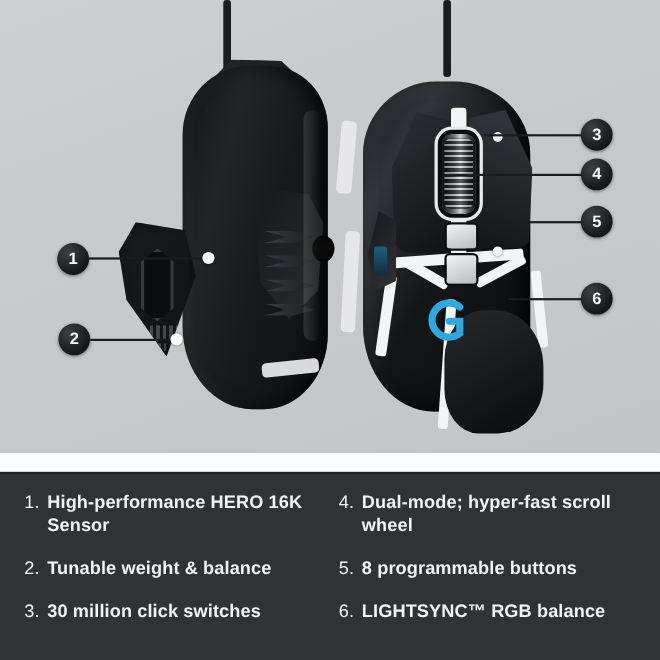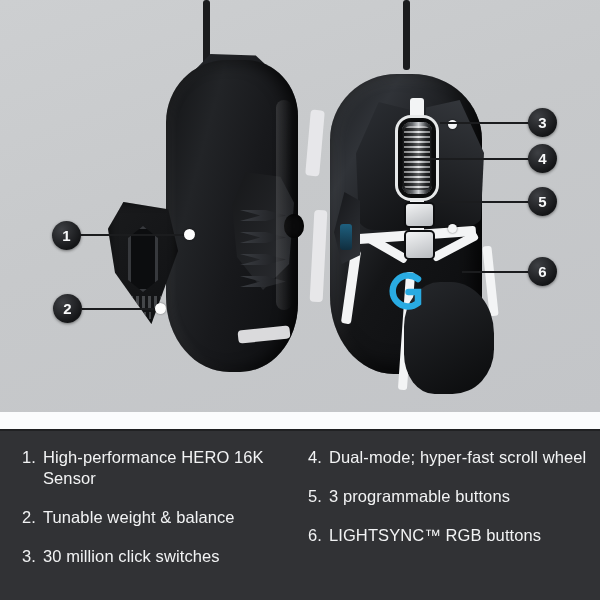--- a/index.html
+++ b/index.html
@@ -194,21 +194,21 @@
   .spec-col{position:absolute;top:18px;}
   .spec-col.left{left:22px;width:280px;}
   .spec-col.right{left:308px;width:286px;}
   .spec-item{
     display:flex;align-items:flex-start;
     color:#f2f3f4;
     font-size:16.5px;line-height:21px;letter-spacing:.1px;
     margin-bottom:18px;
   }
   .spec-num{flex:0 0 auto;margin-right:7px;}
-  .spec-text{flex:1 1 auto;}
+  .spec-text{flex:1 1 auto;font-weight:bold;}
 </style>
 </head>
 <body>
 
 <div id="page">
 
   <div class="photo-stage">
 
     <div class="cable" style="left:203px;top:0px;width:7px;height:74px;"></div>
     <div class="cable" style="left:403px;top:0px;width:7px;height:70px;"></div>
@@ -314,22 +314,22 @@
       </div>
     </div>
 
     <div class="spec-col right">
       <div class="spec-item">
         <span class="spec-num">4.</span>
         <span class="spec-text">Dual-mode; hyper-fast scroll wheel</span>
       </div>
       <div class="spec-item">
         <span class="spec-num">5.</span>
-        <span class="spec-text">3 programmable buttons</span>
+        <span class="spec-text">8 programmable buttons</span>
       </div>
       <div class="spec-item">
         <span class="spec-num">6.</span>
-        <span class="spec-text">LIGHTSYNC™ RGB buttons</span>
+        <span class="spec-text">LIGHTSYNC™ RGB balance</span>
       </div>
     </div>
   </div>
 
 </div>
 
 </body></html>

